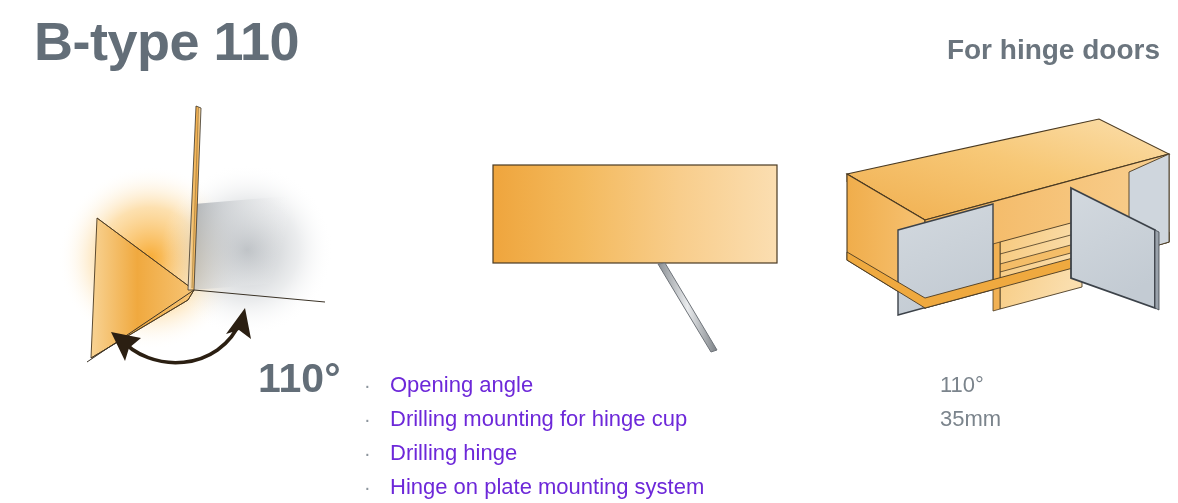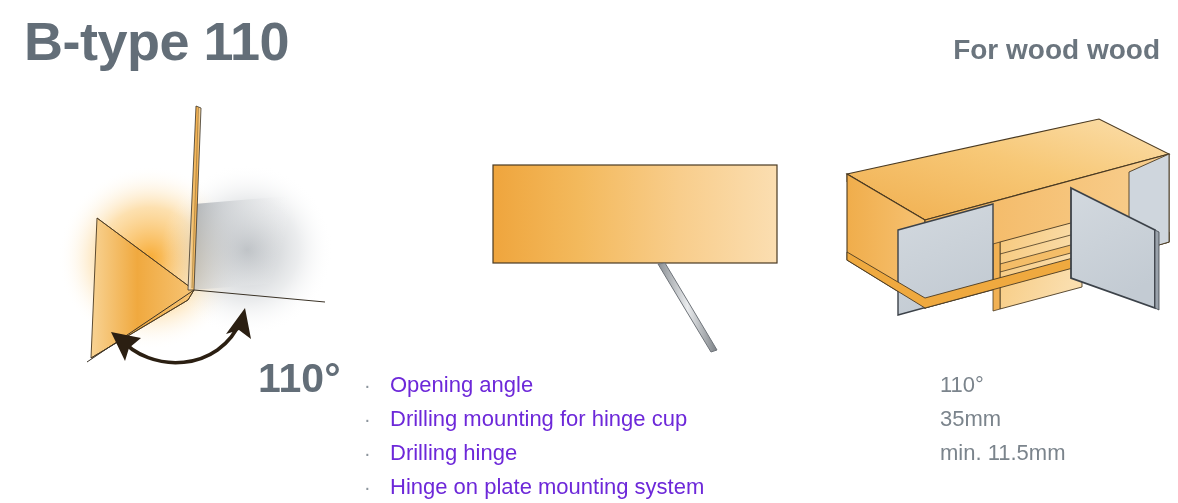--- a/index.html
+++ b/index.html
@@ -13,21 +13,21 @@
     height: 503px;
     position: relative;
     overflow: hidden;
     font-family: "Liberation Sans", sans-serif;
     color: #6b7780;
   }
 
   
   #page-title {
     position: absolute;
-    left: 24px;
+    left: 34px;
     top: 14px;
     font-size: 54px;
     font-weight: bold;
     letter-spacing: -0.5px;
     color: #636e78;
     line-height: 1;
     white-space: nowrap;
   }
   #header-right {
     position: absolute;
@@ -99,21 +99,21 @@
     color: #7b848c;
     line-height: 34px;
     white-space: nowrap;
   }
 </style>
 </head>
 <body>
 
 <div id="page-title">B-type 110</div>
 
-<div id="header-right">For wood wood</div>
+<div id="header-right">For hinge doors</div>
 
 <div class="figure" id="figure-angle">
   <svg viewBox="0 0 310 290" xmlns="http://www.w3.org/2000/svg">
     <defs>
       <radialGradient id="glowOrange" cx="0.5" cy="0.5" r="0.5">
         <stop offset="0%" stop-color="#f7a72b" stop-opacity="0.95"></stop>
         <stop offset="55%" stop-color="#fbc76e" stop-opacity="0.55"></stop>
         <stop offset="100%" stop-color="#ffffff" stop-opacity="0"></stop>
       </radialGradient>
       <radialGradient id="glowGrey" cx="0.5" cy="0.5" r="0.5">
@@ -253,14 +253,13 @@
   </div>
   <div class="spec-row">
     <span class="spec-bullet">·</span>
     <span class="spec-label">Hinge on plate mounting system</span>
   </div>
 </div>
 
 <div id="value-list">
   <div class="value-row">110°</div>
   <div class="value-row">35mm</div>
-  <div class="value-row">min. 11.5mm</div>
 </div>
 
 </body></html>

